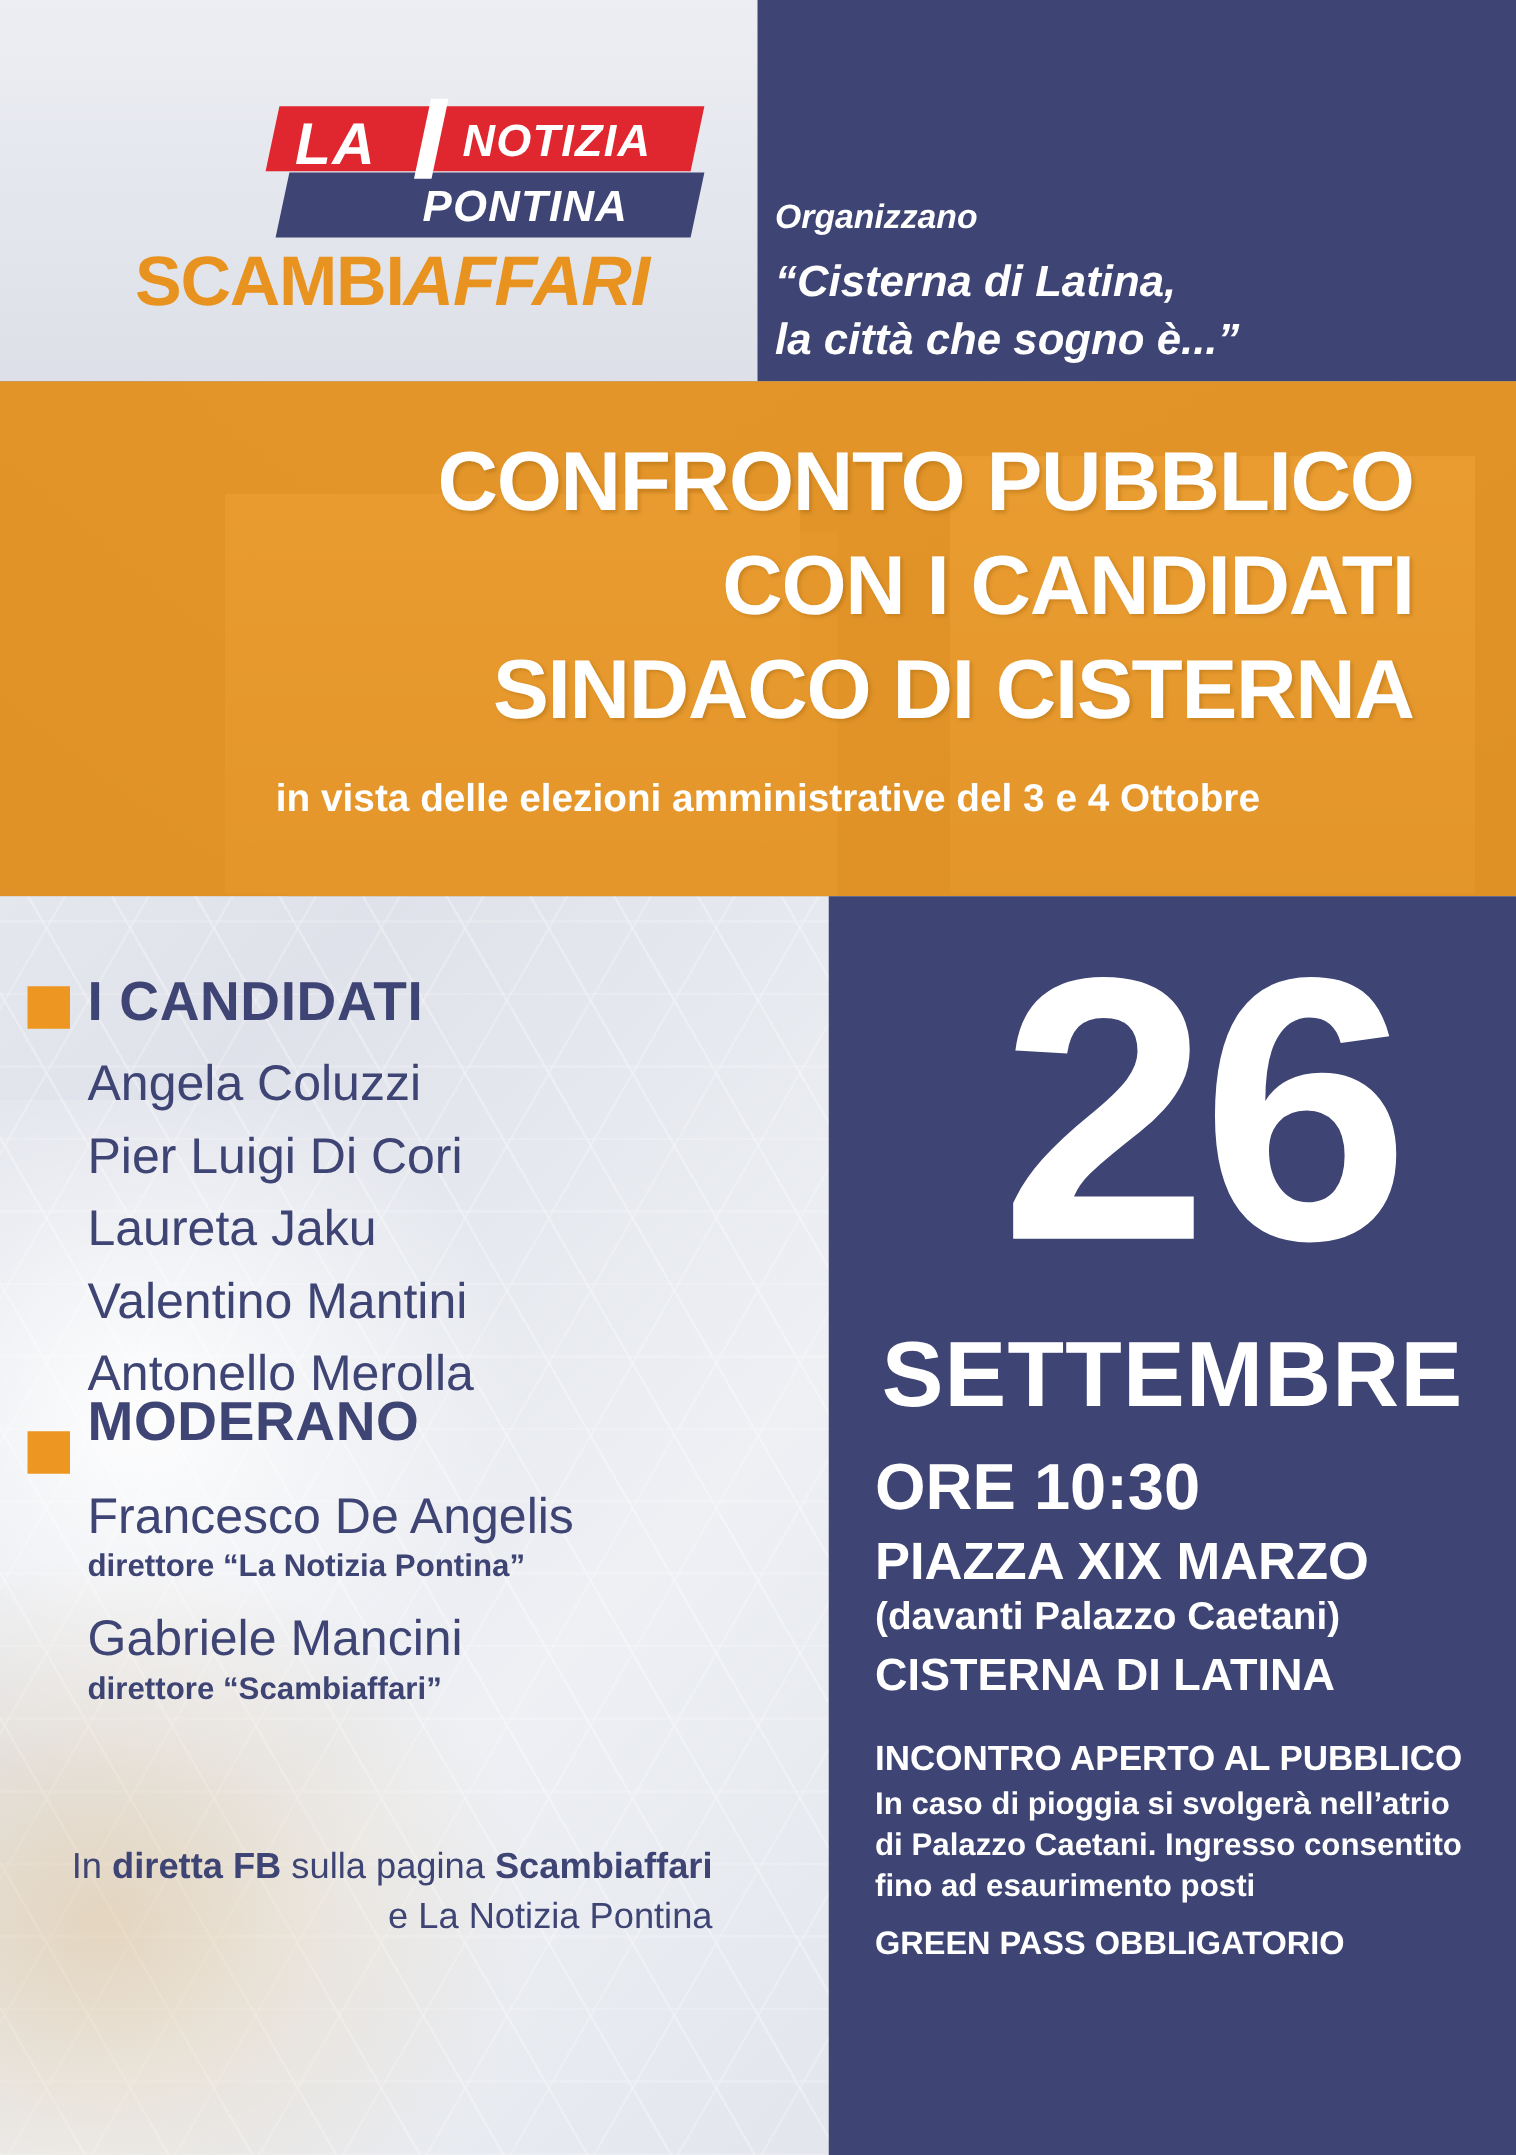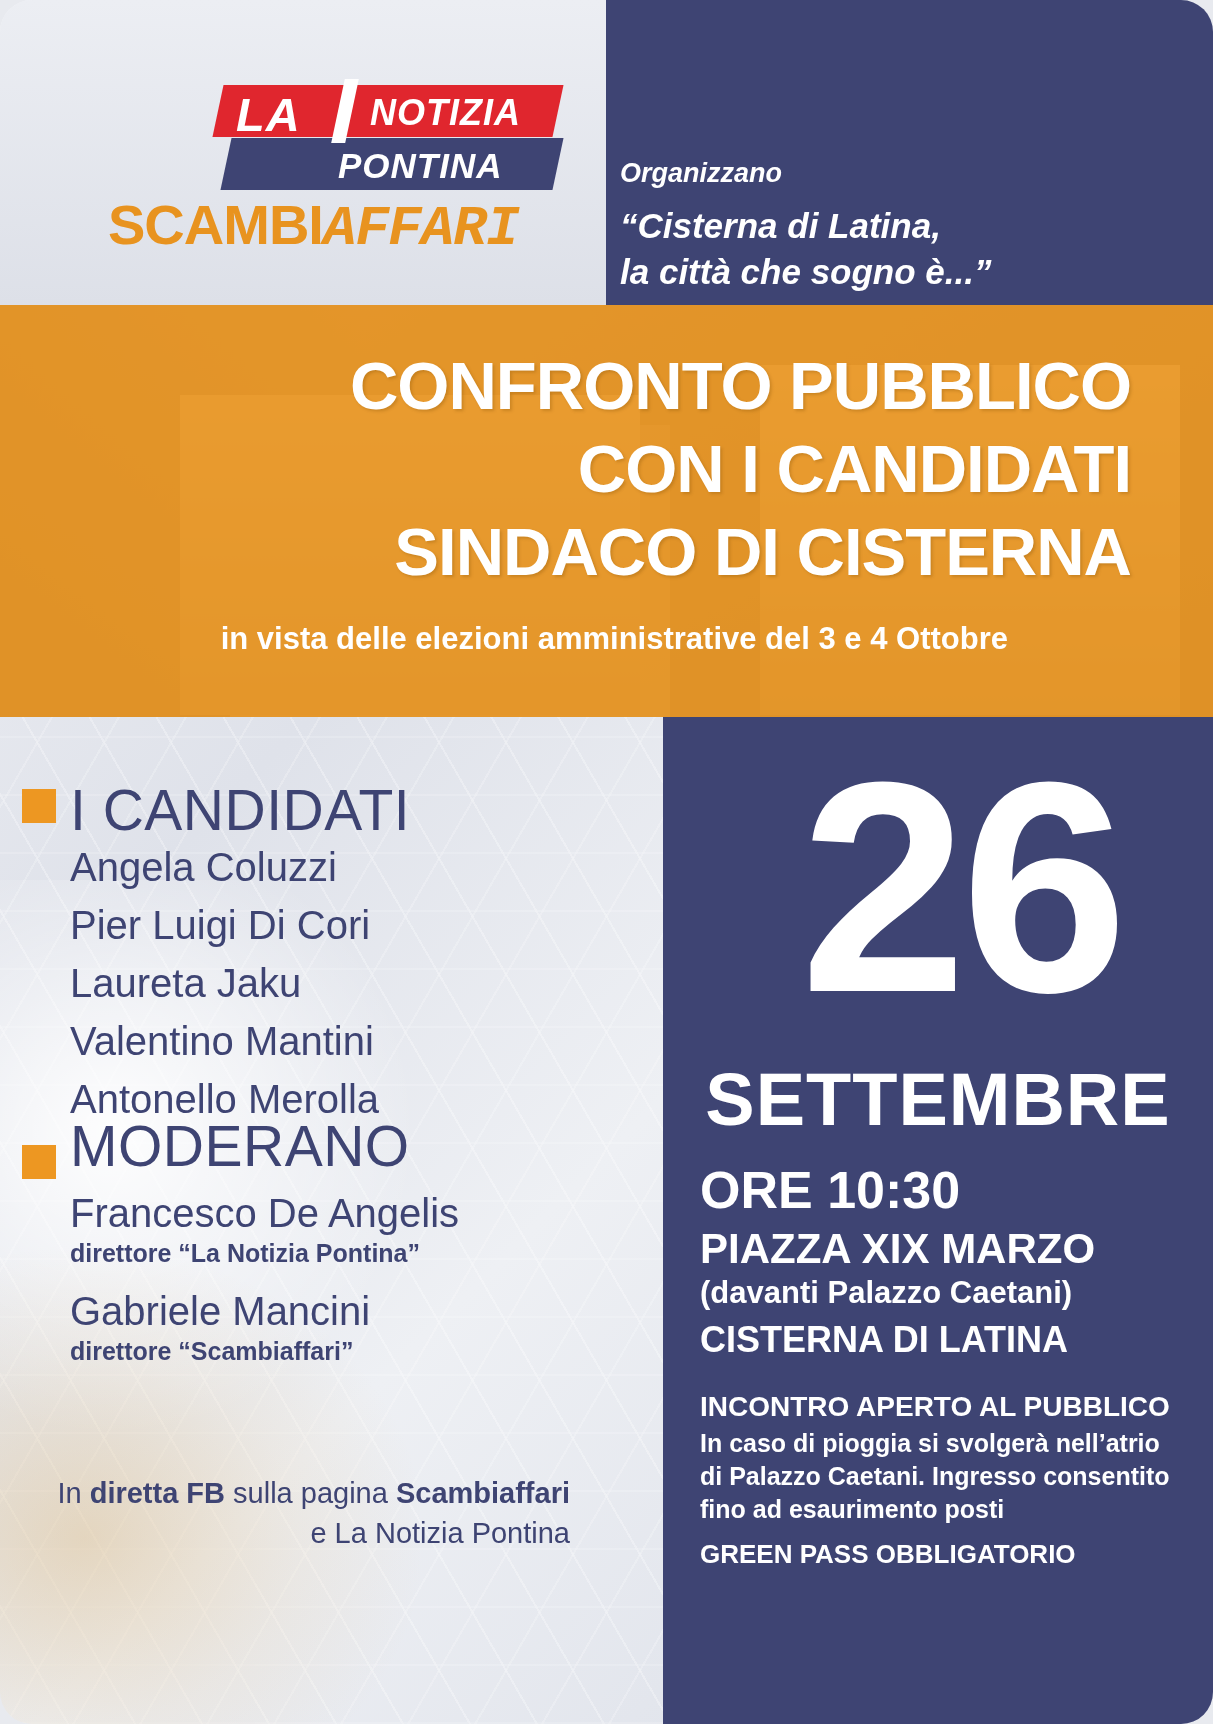--- a/index.html
+++ b/index.html
@@ -8,21 +8,20 @@
     font-family: "Liberation Sans", sans-serif;
     background: #e8eaef;
     overflow: hidden;
   }
   .poster {
     position: relative;
     width: 1213px; height: 1724px;
     background:
       linear-gradient(135deg, #f2f3f6 0%, #dfe2ea 35%, #eef0f4 60%, #d8dce6 100%);
     overflow: hidden;
-    border-radius: 32px;
   }
   
   .hexbg {
     position: absolute; inset: 0;
     opacity: .5;
     background-image:
       repeating-linear-gradient(60deg, rgba(255,255,255,.55) 0 2px, transparent 2px 58px),
       repeating-linear-gradient(-60deg, rgba(255,255,255,.45) 0 2px, transparent 2px 58px),
       repeating-linear-gradient(0deg, rgba(255,255,255,.3) 0 2px, transparent 2px 58px);
     pointer-events: none;
@@ -79,21 +78,21 @@
   .logo-pontina {
     position: absolute; left: 120px; top: 61px;
     font-size: 35px; font-weight: bold; color: #fff; letter-spacing: 1px;
     font-style: italic;
   }
   .scambiaffari {
     position: absolute; left: 108px; top: 192px;
     font-size: 56px; font-weight: bold; letter-spacing: -1px;
   }
   .sa-1 { color: #e8931f; }
-  .sa-2 { color: #e8931f; font-style: italic; font-family: Liberation Mono, monospace; }
+  .sa-2 { color: #e8931f; font-style: italic; }
   .organizzano {
     position: absolute; left: 620px; top: 158px;
     color: #fff; font-size: 27px; font-style: italic; font-weight: bold;
   }
   .quote1 {
     position: absolute; left: 620px; top: 206px;
     color: #fff; font-size: 35px; font-style: italic; font-weight: bold;
   }
   .quote2 {
     position: absolute; left: 620px; top: 252px;
@@ -142,21 +141,21 @@
   .lower { position: absolute; left: 0; top: 717px; width: 1213px; height: 1007px; }
   .blue-panel {
     position: absolute; left: 663px; top: 0; width: 550px; height: 1007px;
     background: #3e4473;
   }
 
   
   .left-col { position: absolute; left: 0; top: 0; width: 663px; height: 1007px; }
   .sq { position: absolute; width: 34px; height: 34px; background: #ed9722; }
   .heading {
-    position: absolute; font-size: 57px; font-weight: normal; color: #3e4473;
+    position: absolute; font-size: 44px; font-weight: bold; color: #3e4473;
     letter-spacing: .5px;
   }
   .cand {
     position: absolute; font-size: 40px; color: #3e4473; font-weight: normal;
   }
   .mod-name {
     position: absolute; font-size: 40px; color: #3e4473;
   }
   .mod-role {
     position: absolute; font-size: 25px; color: #3e4473; font-weight: bold;

